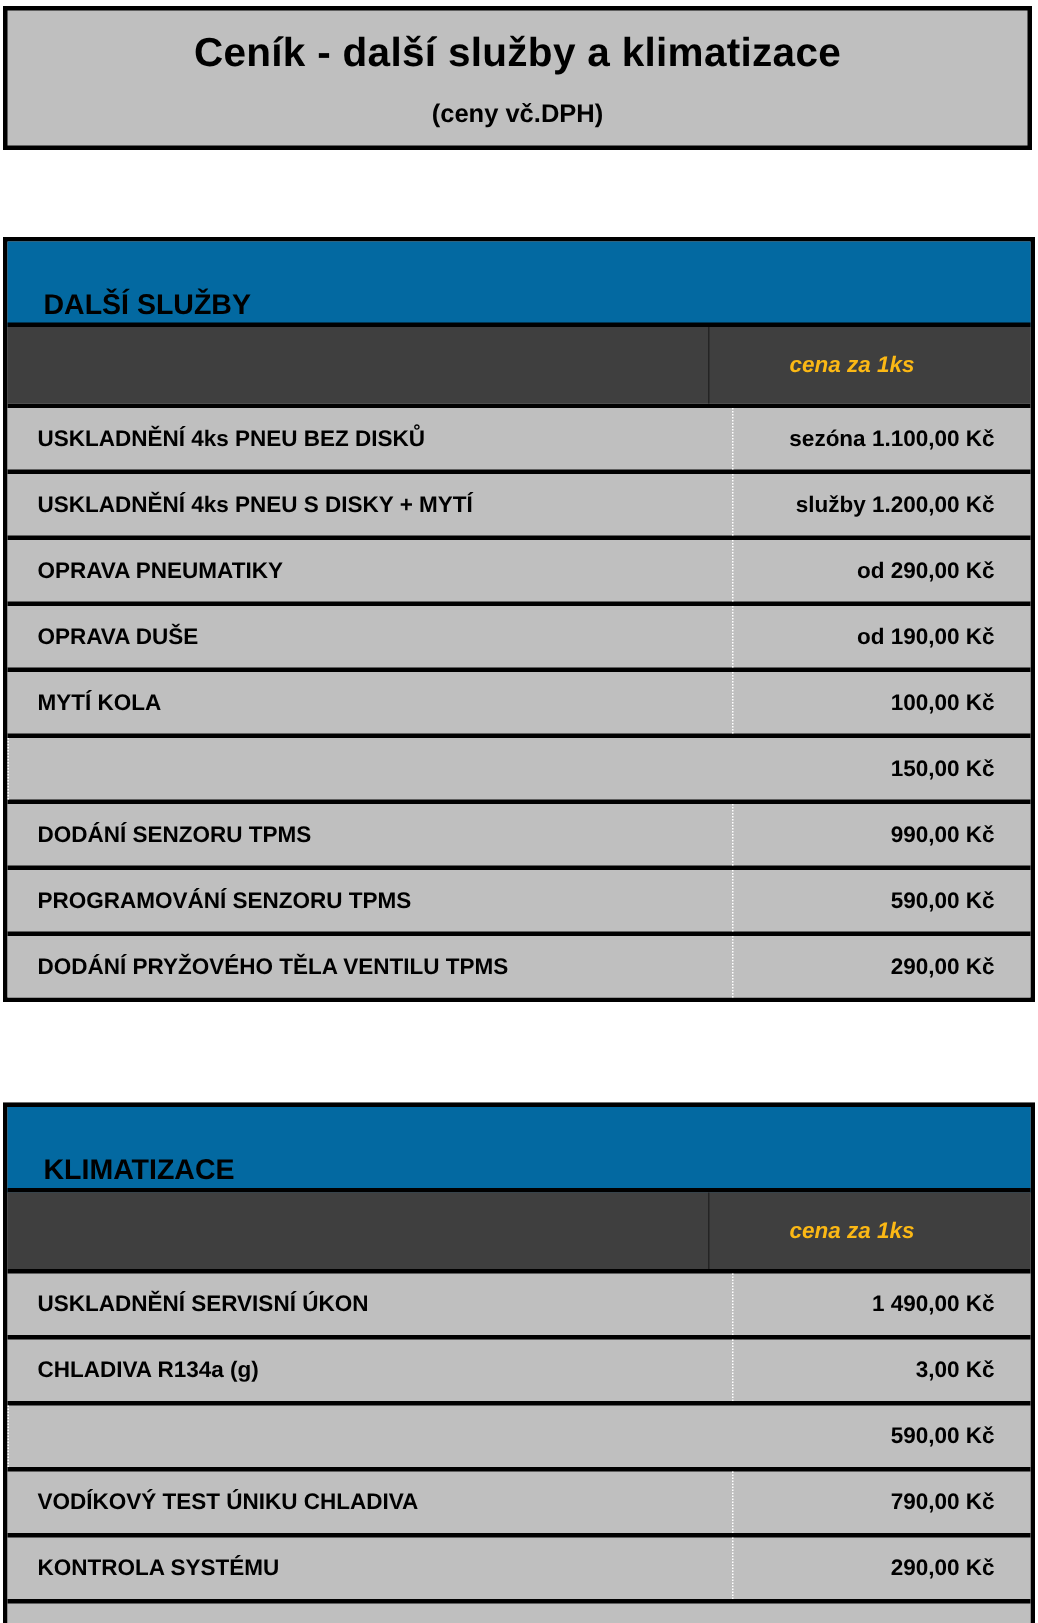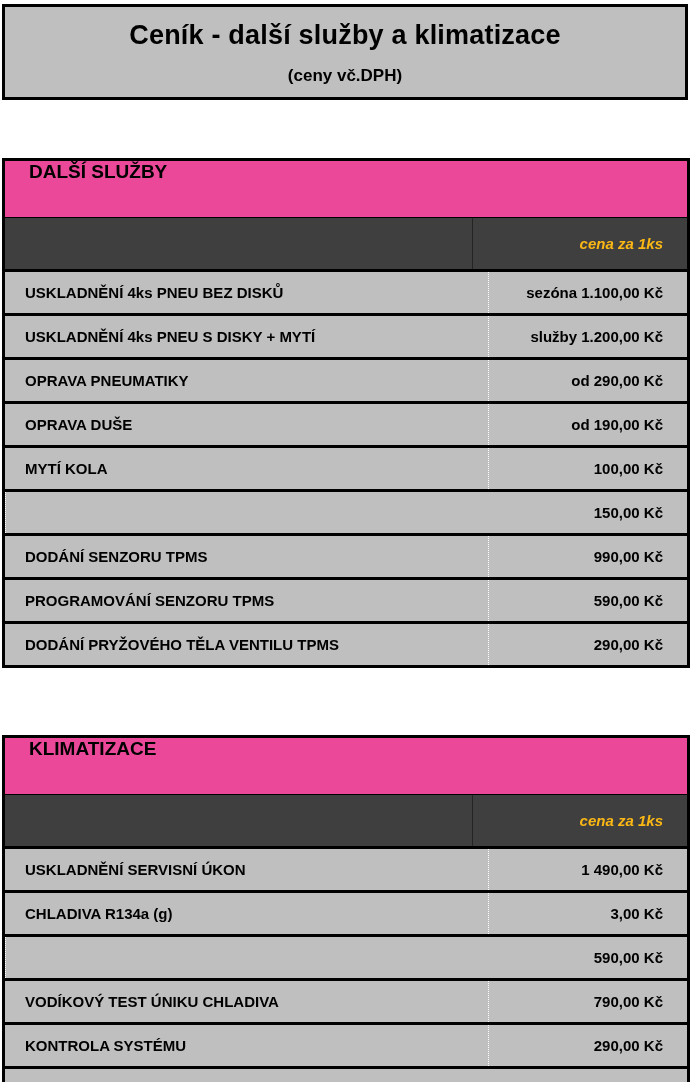--- a/index.html
+++ b/index.html
@@ -36,39 +36,40 @@
   .price-table {
     margin: 0 2px 0 2px;
     border: 3px solid #000;
     background: #BFBFBF;
   }
   .price-table.first { margin-top: 58px; }
   .price-table.second { margin-top: 67px; }
 
   .section-header {
     height: 57px;
-    background: #ec4899;
-    border-bottom: 1px solid #000000;
-    display: flex;
-    align-items: flex-start;
+    background: #0369a1;
+    border-bottom: 3px solid #000000;
+    display: flex;
+    align-items: flex-end;
     padding-left: 24px;
   }
   .section-title { font-size: 19px; }
 
   .col-header-row {
     height: 51px;
     background: #3F3F3F;
     display: flex;
   }
   .col-header-row .label-cell { border: none; }
   .col-header-row .price-cell {
     border-left: 1px solid #242424;
     color: #FBB815;
     font-style: italic;
     font-size: 15px;
+    justify-content: center;
   }
 
   .data-row {
     height: 44px;
     border-top: 3px solid #000;
     background: #BFBFBF;
     display: flex;
     gap: 16px;
   }
 

